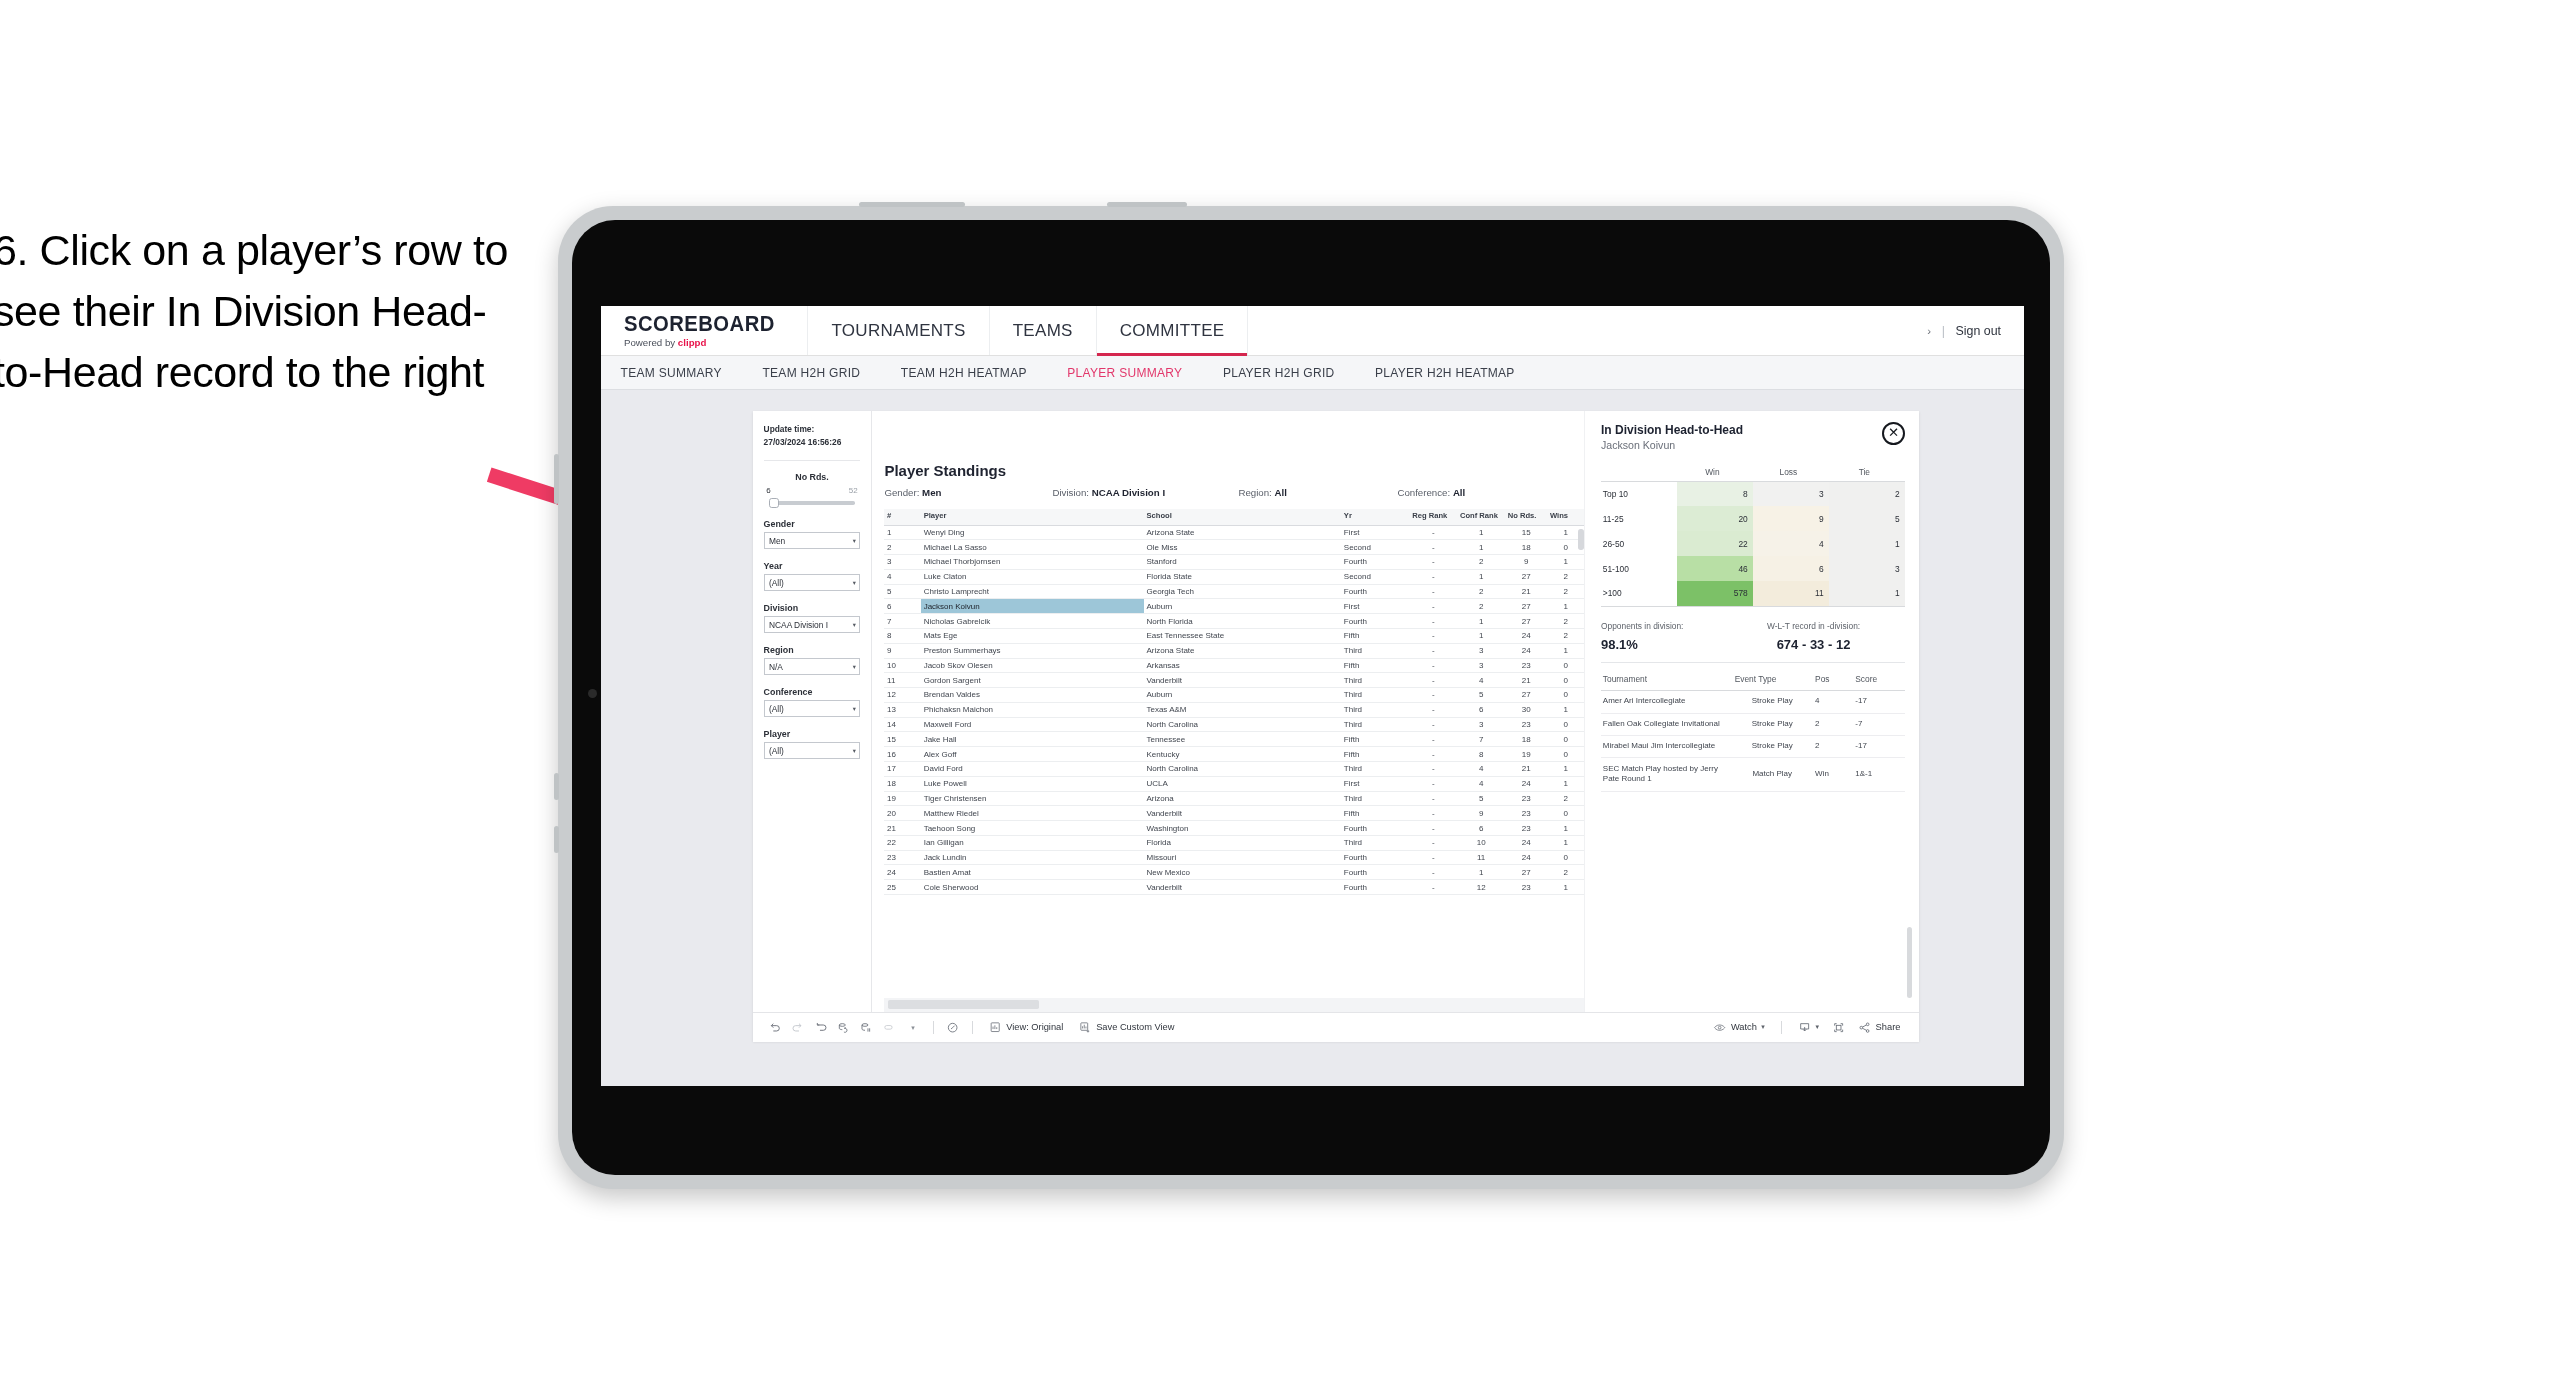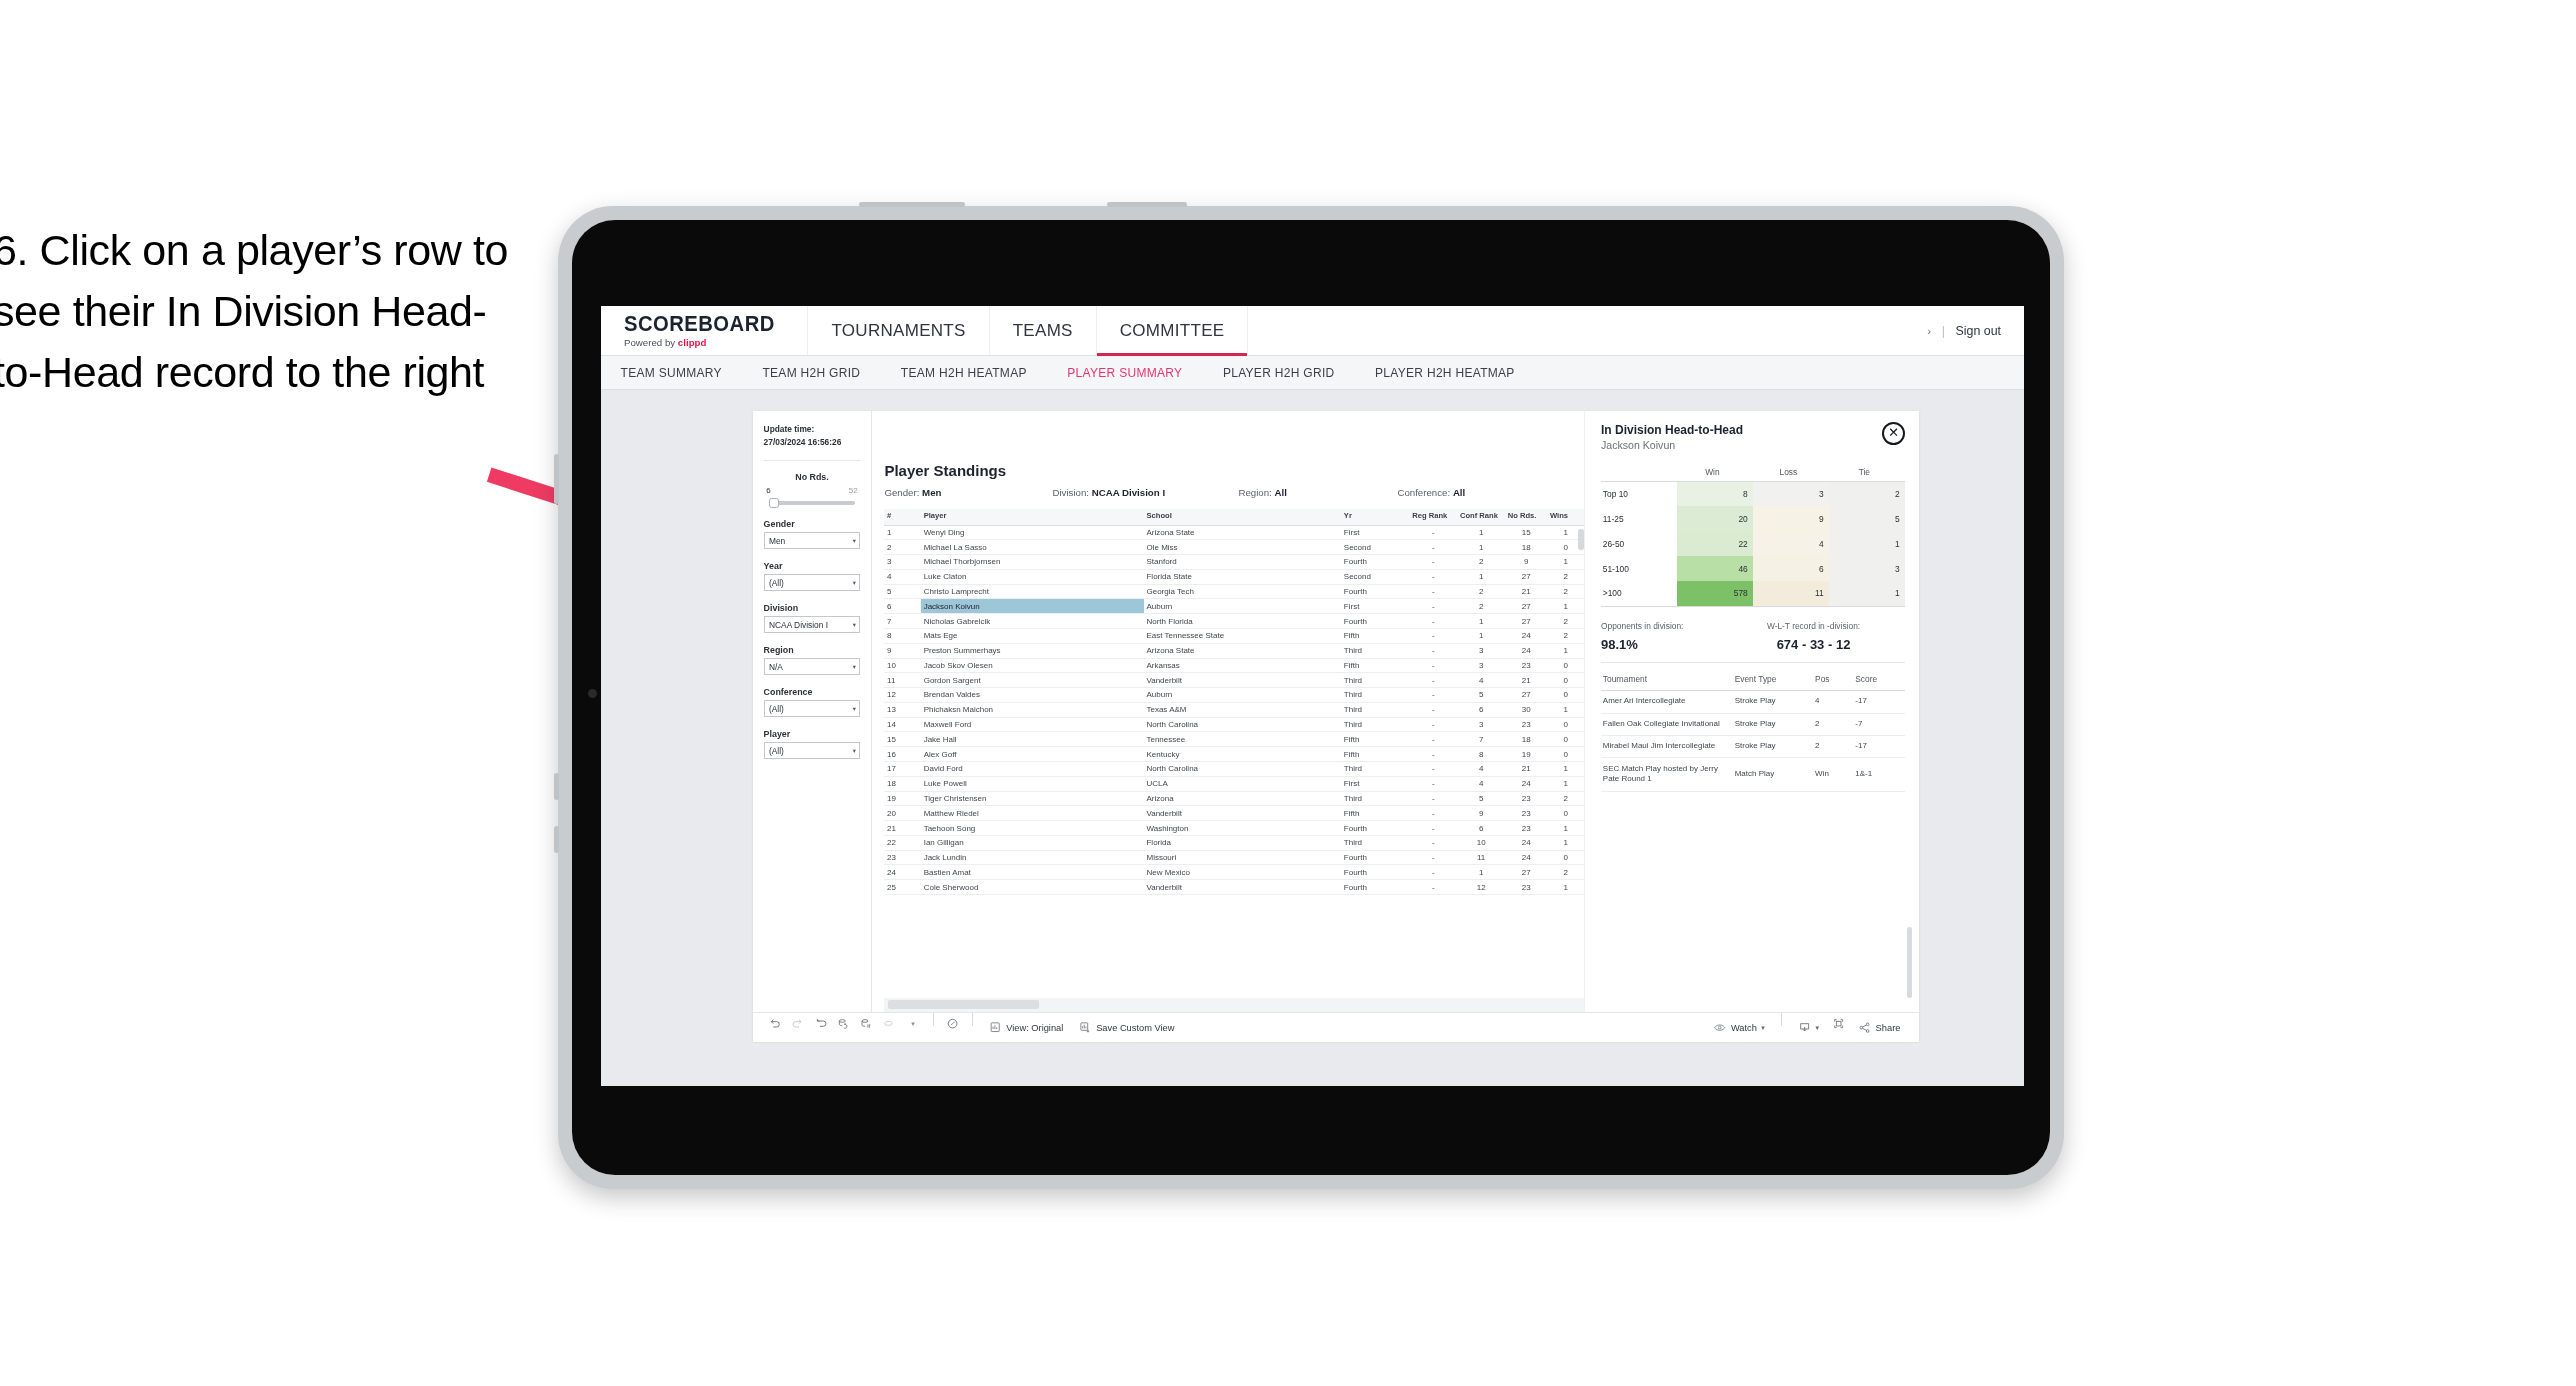--- a/index.html
+++ b/index.html
@@ -225,31 +225,31 @@
   table.tourn { width: 100%; border-collapse: collapse; margin-top: 7px; table-layout: fixed; }
   table.tourn th {
     font-size: 8.4px; font-weight: 400; color: #52575f;
     text-align: left; padding: 3.5px 3.5px 6.2px 1.8px;
     border-bottom: 0.9px solid #d8dadd;
   }
   table.tourn td {
     font-size: 8px; color: #41464f; padding: 5.3px 3.5px 5.3px 1.8px;
     border-bottom: 0.9px solid #ededf0; line-height: 1.35; vertical-align: middle;
   }
-  .tc-name { width: 105px; } .tc-type { width: 64px; }
+  .tc-name { width: 105px; } .tc-type { width: 64px; text-align: center; }
   .tc-pos { width: 32px; } .tc-score { width: 41px; }
   .t-scroll {
     position: absolute; right: 7px; bottom: 14px; width: 5.3px; height: 71px;
     background: #d8dadd; border-radius: 2.7px;
   }
 
   
   .toolbar {
     height: 30px; background: #ffffff; border-top: 0.9px solid #e4e5e8;
-    display: flex; padding: 0 10.6px;
+    display: flex; align-items: center; padding: 0 10.6px;
     font-size: 9.3px; color: #3c4149; gap: 0;
   }
   .tb-icon {
     width: 23px; height: 21px; display: flex; align-items: center; justify-content: center;
     color: #6a6f78; cursor: pointer;
   }
   .tb-sep { width: 0.9px; height: 13.3px; background: #d8dadd; margin: 0 8px; }
   .tb-item {
     display: flex; align-items: center; gap: 4.4px; cursor: pointer;
     padding: 0 8px; white-space: nowrap; color: #32373f; font-size: 9.3px;

